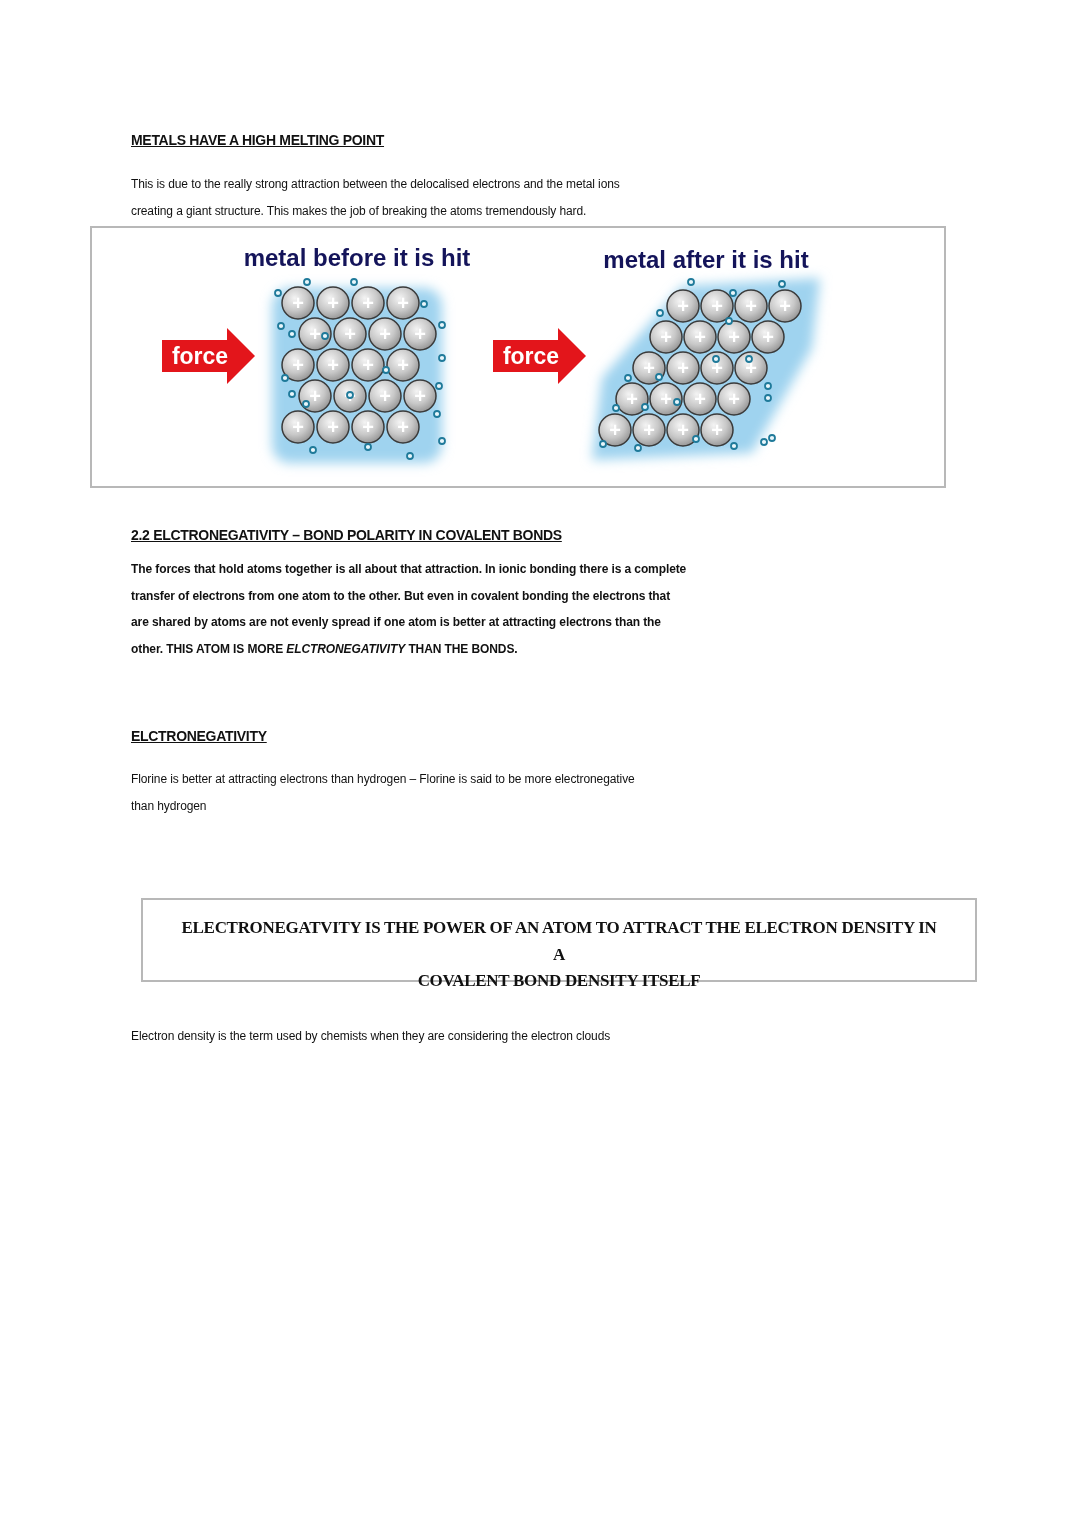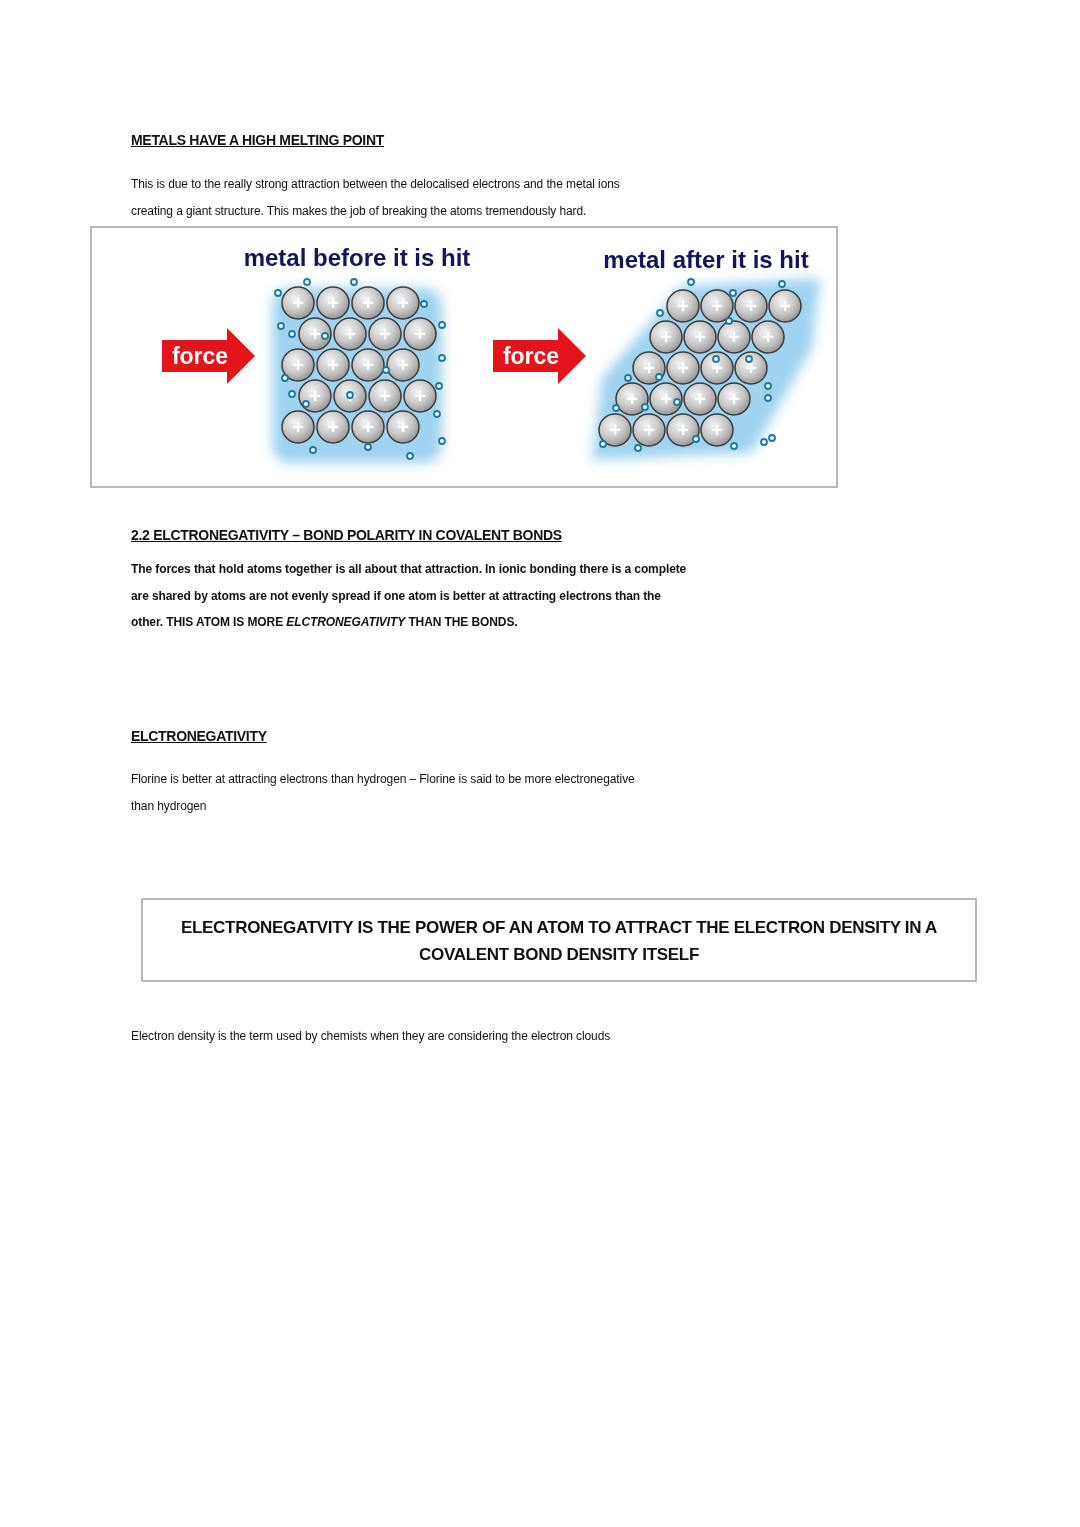--- a/index.html
+++ b/index.html
@@ -1,22 +1,22 @@
 <!DOCTYPE html>
 <html><head>
 <meta charset="utf-8">
 <style>
   html, body { margin: 0; padding: 0; background: #ffffff; }
   body { width: 1080px; height: 1527px; position: relative; overflow: hidden;
          font-family: "Liberation Sans", sans-serif; color: #111; }
   .txt { position: absolute; left: 131px; font-size: 12px; line-height: 26.5px; width: 820px; letter-spacing: -0.1px; }
   .heading { position: absolute; left: 131px; font-size: 14px; font-weight: bold; text-decoration: underline; letter-spacing: -0.3px; }
-  .figure-box { position: absolute; left: 90px; top: 226px; width: 748px; height: 262px; border: 2px solid #b8b8b8; box-sizing: border-box; background: #fff; }
+  .figure-box { position: absolute; left: 90px; top: 226px; width: 856px; height: 262px; border: 2px solid #b8b8b8; box-sizing: border-box; background: #fff; }
   .def-box { position: absolute; left: 141px; top: 898px; width: 836px; height: 84px; border: 2px solid #b8b8b8; box-sizing: border-box; background:#fff; }
-  .def-text { position: absolute; left: 0; right: 0; top: 15px; text-align: center; font-weight: bold; font-size: 17px; line-height: 26.5px; letter-spacing: -0.3px; padding: 0 36px; }
+  .def-text { position: absolute; left: 0; right: 0; top: 15px; text-align: center; font-weight: bold; font-size: 17px; line-height: 26.5px; letter-spacing: -0.3px; padding: 0 36px; font-family: Liberation Serif, serif; }
   svg text { font-family: "Liberation Sans", sans-serif; }
 </style>
 </head>
 <body>
 
 <div class="heading" style="top:132px;">METALS HAVE A HIGH MELTING POINT</div>
 <div class="txt" style="top:171px;">
   <div>This is due to the really strong attraction between the delocalised electrons and the metal ions</div>
   <div>creating a giant structure. This makes the job of breaking the atoms tremendously hard.</div>
 </div>
@@ -254,20 +254,21 @@
           <circle cx="553" cy="179" r="3" fill="#e8f6fb" stroke="#1f7a9a" stroke-width="1.8"></circle>
           <circle cx="567" cy="149" r="3" fill="#e8f6fb" stroke="#1f7a9a" stroke-width="1.8"></circle>
         </g>
     </g>
   </svg>
 </div>
 
 <div class="heading" style="top:527px;">2.2 ELCTRONEGATIVITY – BOND POLARITY IN COVALENT BONDS</div>
 <div class="txt" style="top:556px;font-weight:bold;">
   <div>The forces that hold atoms together is all about that attraction. In ionic bonding there is a complete</div>
+  <div>transfer of electrons from one atom to the other. But even in covalent bonding the electrons that</div>
   <div>are shared by atoms are not evenly spread if one atom is better at attracting electrons than the</div>
   <div><span>other. THIS ATOM IS MORE </span><b><i>ELCTRONEGATIVITY</i></b><span> THAN THE BONDS.</span></div>
 </div>
 
 <div class="heading" style="top:728px;">ELCTRONEGATIVITY</div>
 <div class="txt" style="top:766px;">
   <div>Florine is better at attracting electrons than hydrogen – Florine is said to be more electronegative</div>
   <div>than hydrogen</div>
 </div>
 

